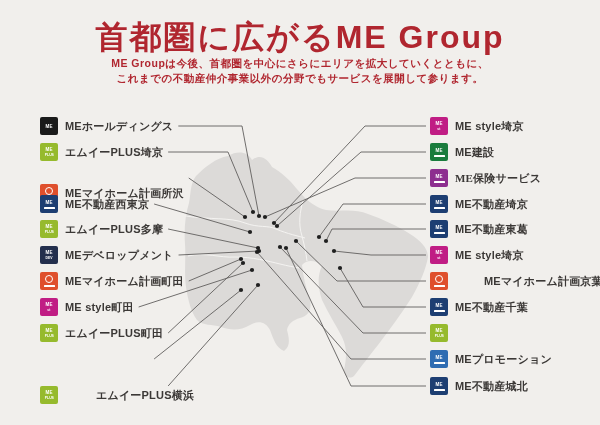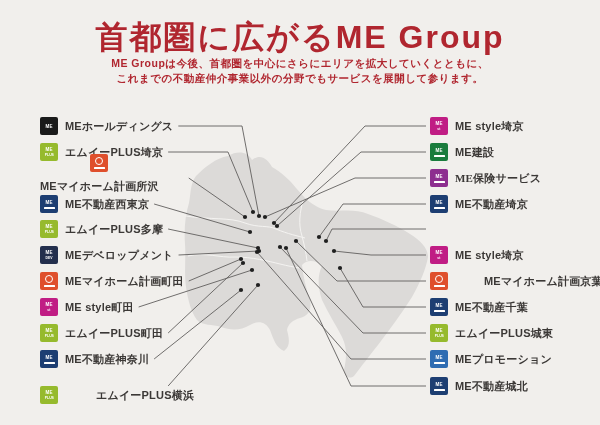--- a/index.html
+++ b/index.html
@@ -123,21 +123,21 @@
         </span>
         <span class="label" style="color: rgb(59, 56, 54);">MEホールディングス</span>
       </div>
       <div class="row" style="left: 40px; top: 143px;">
         <span class="logo" style="background: rgb(150, 186, 45);">
           <span class="ln">ME</span>
           <span class="ln2">PLUS</span>
         </span>
         <span class="label" style="color: rgb(59, 56, 54);">エムイーPLUS埼京</span>
       </div>
-      <div class="row" style="left: 40px; top: 154px; flex-direction: column;">
+      <div class="row" style="left: 40px; top: 184px;">
         <span class="logo" style="background: rgb(223, 79, 44);">
           <span class="ring"></span>
           <span class="bar"></span>
         </span>
         <span class="label" style="color: rgb(59, 56, 54);">MEマイホーム計画所沢</span>
       </div>
       <div class="row" style="left: 40px; top: 195px;">
         <span class="logo" style="background: rgb(29, 62, 114);">
           <span class="ln">ME</span>
           <span class="bar"></span>
@@ -172,27 +172,20 @@
         </span>
         <span class="label" style="color: rgb(59, 56, 54);">ME style町田</span>
       </div>
       <div class="row" style="left: 40px; top: 324px;">
         <span class="logo" style="background: rgb(150, 186, 45);">
           <span class="ln">ME</span>
           <span class="ln2">PLUS</span>
         </span>
         <span class="label" style="color: rgb(59, 56, 54);">エムイーPLUS町田</span>
       </div>
-      <div class="row" style="left: 40px; top: 350px;">
-        <span class="logo" style="background: rgb(29, 62, 114);">
-          <span class="ln">ME</span>
-          <span class="bar"></span>
-        </span>
-        <span class="label" style="color: rgb(59, 56, 54);">ME不動産神奈川</span>
-      </div>
       <div class="row" style="left: 40px; top: 386px; gap: 38px;">
         <span class="logo" style="background: rgb(150, 186, 45);">
           <span class="ln">ME</span>
           <span class="ln2">PLUS</span>
         </span>
         <span class="label" style="color: rgb(59, 56, 54);">エムイーPLUS横浜</span>
       </div>
       <div class="row" style="left: 430px; top: 117px;">
         <span class="logo" style="background: rgb(192, 29, 132);">
           <span class="ln">ME</span>
@@ -213,20 +206,27 @@
           <span class="bar"></span>
         </span>
         <span class="label" style="color: rgb(59, 56, 54); font-family: Liberation Serif, serif;">ME保険サービス</span>
       </div>
       <div class="row" style="left: 430px; top: 195px;">
         <span class="logo" style="background: rgb(29, 62, 114);">
           <span class="ln">ME</span>
           <span class="bar"></span>
         </span>
         <span class="label" style="color: rgb(59, 56, 54);">ME不動産埼京</span>
+      </div>
+      <div class="row" style="left: 430px; top: 220px;">
+        <span class="logo" style="background: rgb(29, 62, 114);">
+          <span class="ln">ME</span>
+          <span class="bar"></span>
+        </span>
+        <span class="label" style="color: rgb(59, 56, 54);">ME不動産東葛</span>
       </div>
       <div class="row" style="left: 430px; top: 246px;">
         <span class="logo" style="background: rgb(192, 29, 132);">
           <span class="ln">ME</span>
           <span class="ln2">st</span>
         </span>
         <span class="label" style="color: rgb(59, 56, 54);">ME style埼京</span>
       </div>
       <div class="row" style="left: 430px; top: 272px;">
         <span class="logo" style="background: rgb(223, 79, 44);">
@@ -240,21 +240,20 @@
           <span class="ln">ME</span>
           <span class="bar"></span>
         </span>
         <span class="label" style="color: rgb(59, 56, 54);">ME不動産千葉</span>
       </div>
       <div class="row" style="left: 430px; top: 324px;">
         <span class="logo" style="background: rgb(150, 186, 45);">
           <span class="ln">ME</span>
           <span class="ln2">PLUS</span>
         </span>
-        <span class="label" style="color: rgb(59, 56, 54);">エムイーPLUS城東</span>
       </div>
       <div class="row" style="left: 430px; top: 350px;">
         <span class="logo" style="background: rgb(46, 108, 178);">
           <span class="ln">ME</span>
           <span class="bar"></span>
         </span>
         <span class="label" style="color: rgb(59, 56, 54);">MEプロモーション</span>
       </div>
       <div class="row" style="left: 430px; top: 377px;">
         <span class="logo" style="background: rgb(29, 62, 114);">

